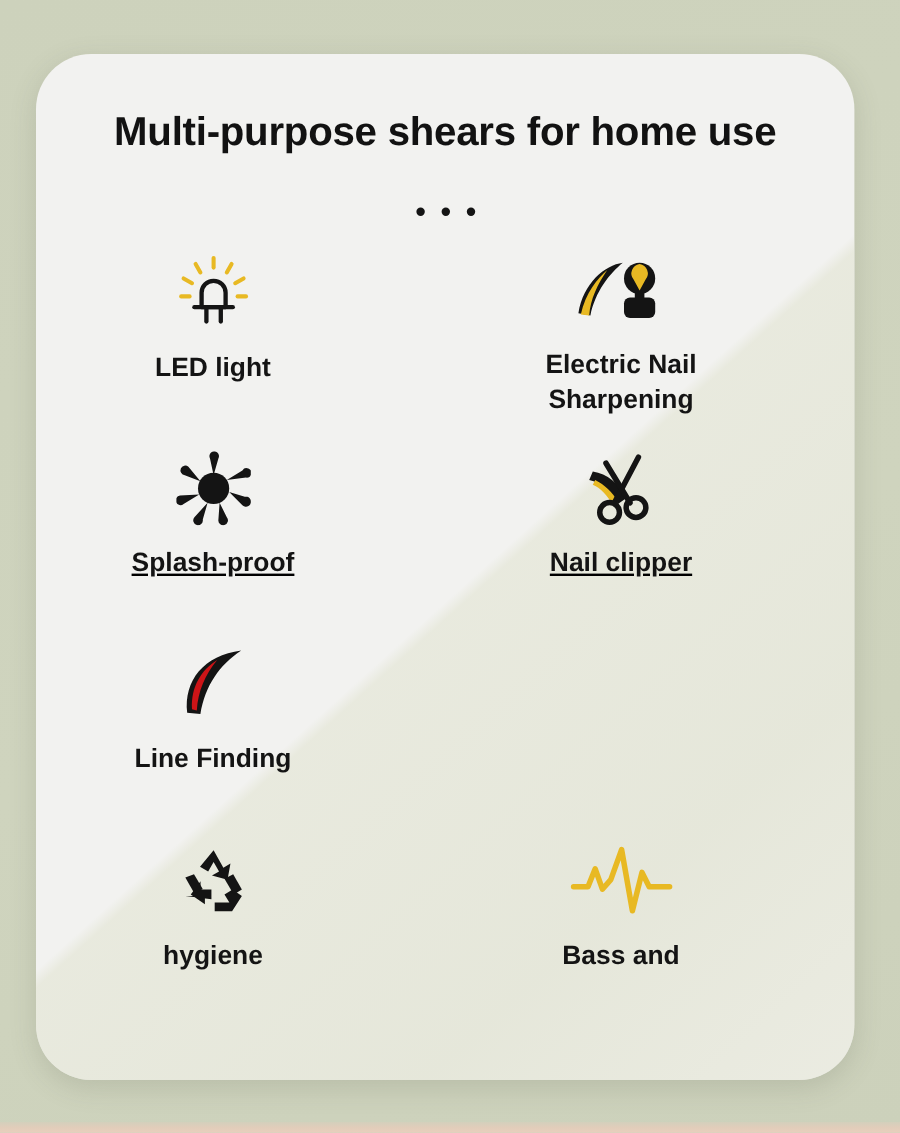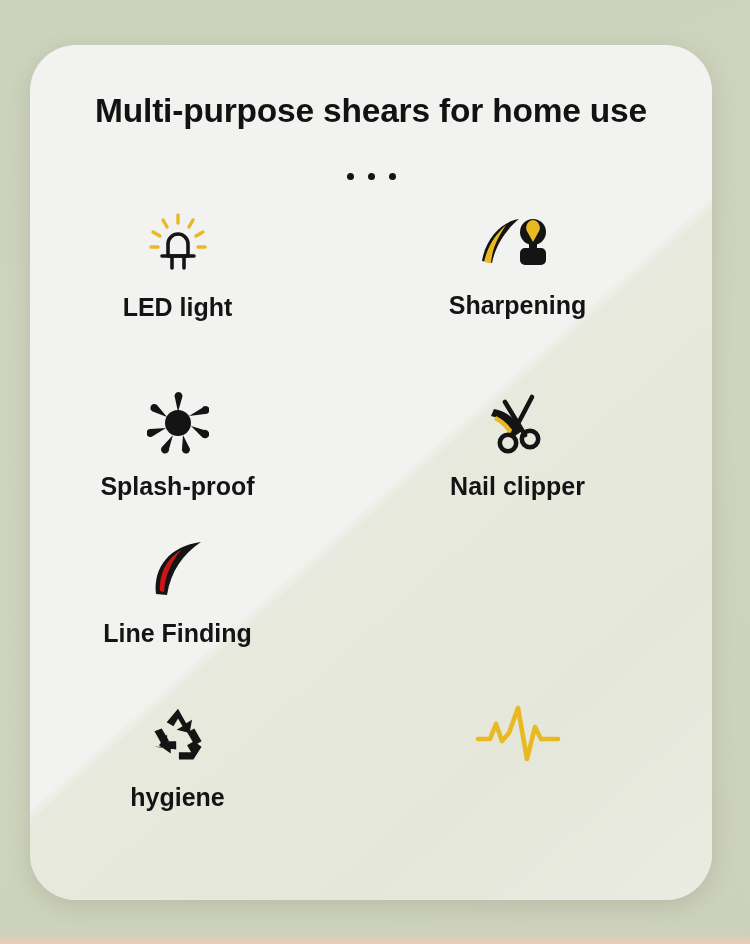--- a/index.html
+++ b/index.html
@@ -49,27 +49,27 @@
     display:flex; justify-content:center; gap:14px;
   }
   .dots i { width:7px; height:7px; border-radius:50%; background:#141414; display:block; }
 
   .grid {
     position:absolute; top:160px; left:0; right:0; bottom:0;
   }
   .cell { position:absolute; width:50%; text-align:center; }
   .cell.left  { left:0; }
   .cell.right { left:50%; }
-  .r0 { top:0; }   .r1 { top:179px; } .r2 { top:326px; } .r3 { top:490px; }
+  .r0 { top:0; }   .r1 { top:163px;text-decoration:underline; } .r2 { top:326px; } .r3 { top:490px; }
 
   .icon-wrap {
     height:78px; display:flex; align-items:center; justify-content:center;
   }
   .cap {
-    font-size:25px; font-weight:bold; color:#141414; line-height:1.33;
+    font-size:22px; font-weight:bold; color:#141414; line-height:1.33;
     margin-top:8px;
   }
   .cell.left .cap, .cell.right .cap { padding:0 14px; }
   .cell.left  .icon-wrap, .cell.left  .cap { transform:translateX(-23px); }
   .cell.right .icon-wrap, .cell.right .cap { transform:translateX(-24px); }
   .cap.tight { margin-top:6px; }
   svg { display:block; }
 </style>
 </head>
 <body>
@@ -116,20 +116,21 @@
             <svg width="80" height="60" viewBox="0 0 80 60">
               <path d="M4 47 C8 22 26 7 41 5 C30 14 18 29 14 49 Z" fill="#141414"></path>
               <path d="M6 48 C10 30 20 18 28 11 C20 23 14 35 13 49 Z" fill="#e8b923"></path>
               <circle cx="55" cy="18" r="13" fill="#141414"></circle>
               <path d="M55 6 a8 8 0 0 1 5 13 l-5 9 l-5 -9 a8 8 0 0 1 5 -13 Z" fill="#e8b923"></path>
               <rect x="51" y="29" width="8" height="6" fill="#141414"></rect>
               <rect x="42" y="34" width="26" height="17" rx="5" fill="#141414"></rect>
             </svg>
           </div>
           <div class="cap tight">
+            <div>Electric Nail</div>
             <div>Sharpening</div>
           </div>
         </div>
 
         <div class="cell left r1">
           <div class="icon-wrap">
             <svg width="62" height="62" viewBox="0 0 62 62">
               <g fill="#141414">
                 <circle cx="31" cy="31" r="13"></circle>
                 <path d="M31 20 L28 6 a4 4 0 1 1 7 0 Z"></path>
@@ -189,20 +190,21 @@
           </div>
         </div>
 
         <div class="cell right r3">
           <div class="icon-wrap">
             <svg width="86" height="62" viewBox="0 0 86 62">
               <path d="M3 36 H15 L21 21 L27 38 L34 30 L43 5 L52 56 L60 24 L66 36 H83" fill="none" stroke="#e8b923" stroke-width="4.6" stroke-linecap="round" stroke-linejoin="round"></path>
             </svg>
           </div>
           <div class="cap">
+            <div>Bass and</div>
           </div>
         </div>
 
       </div>
     </div>
   </div>
 
   <div id="bottom-strip"></div>
 </div>
 

